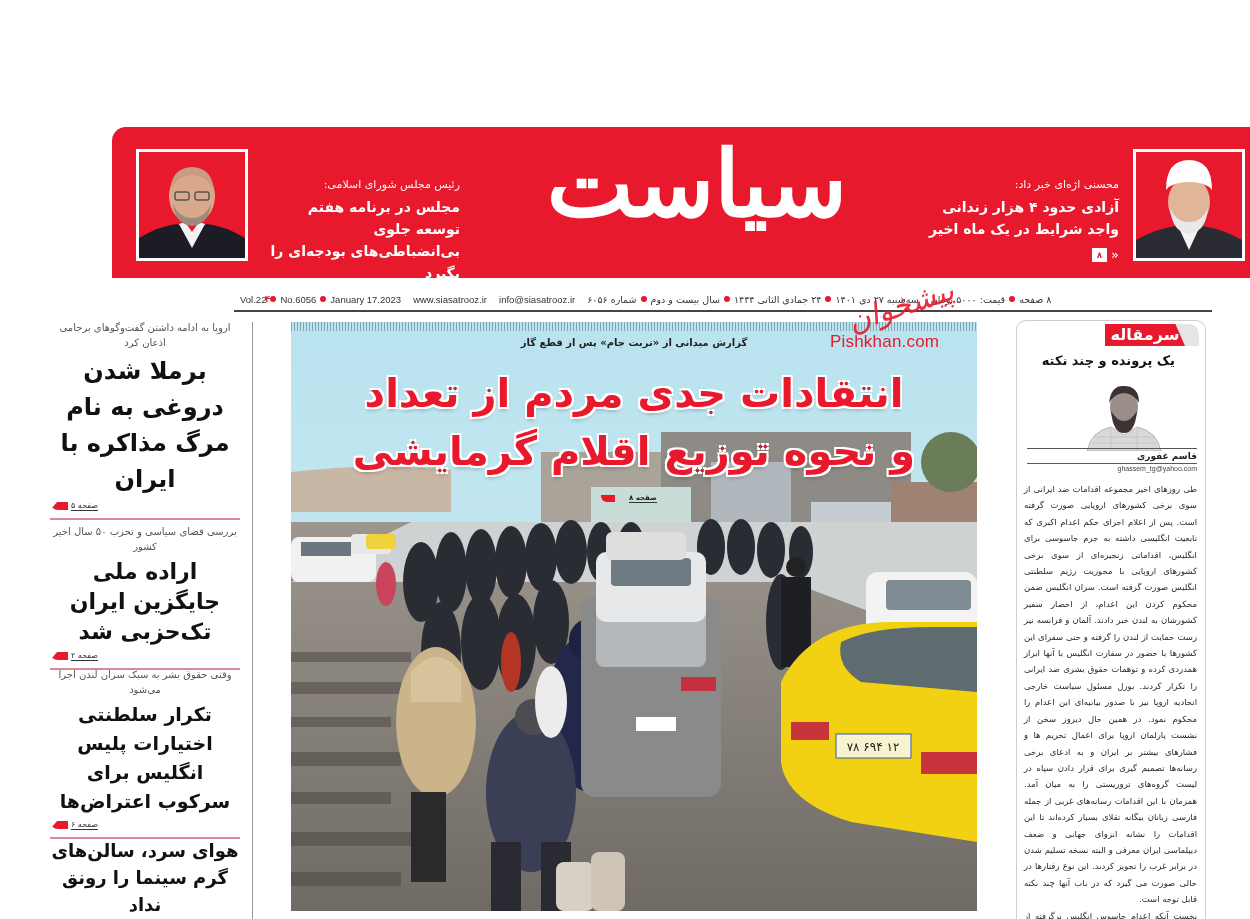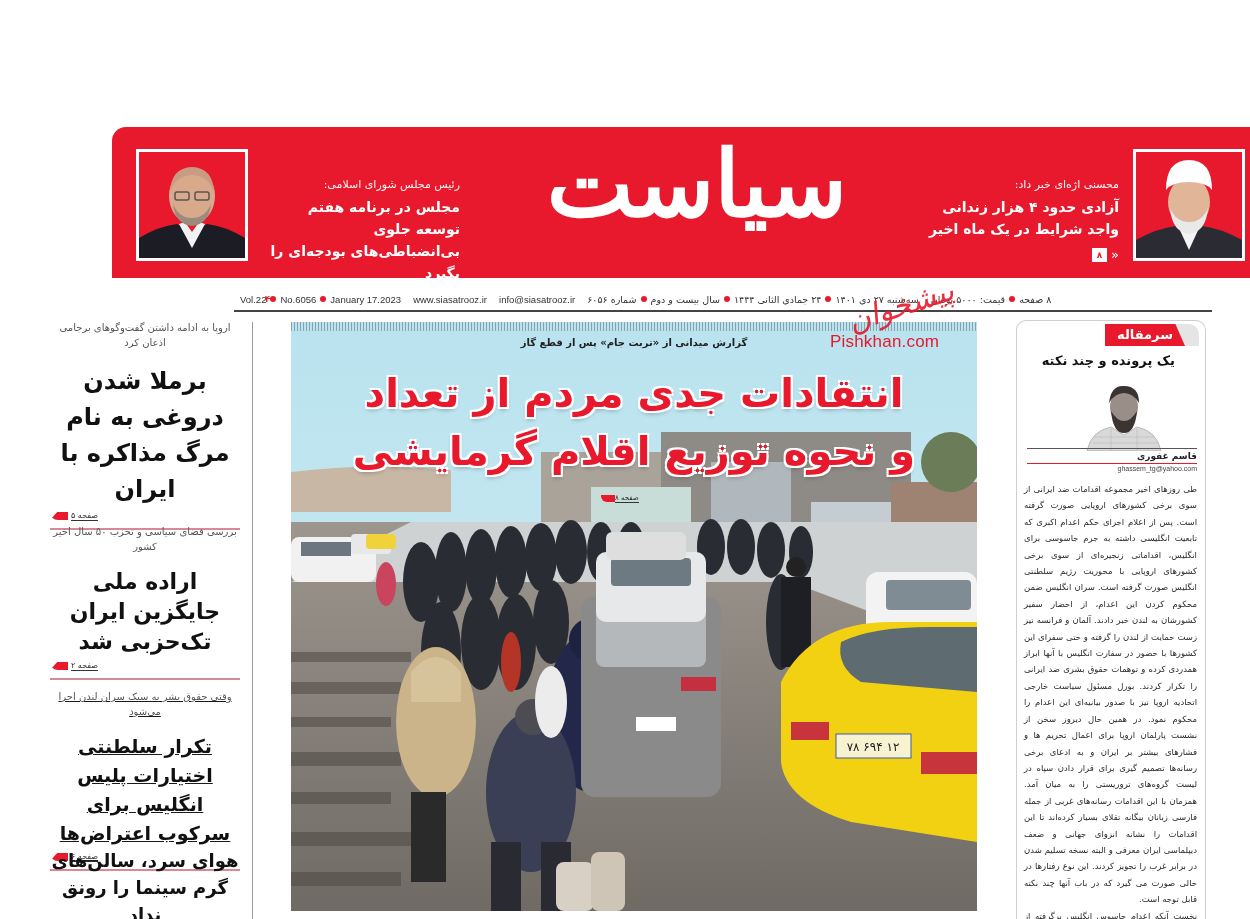--- a/index.html
+++ b/index.html
@@ -64,21 +64,21 @@
     position: absolute; left: 846px; top: 288px; color: #e8192c; font-family: "DejaVu Serif", serif;
     font-style: italic; font-size: 30px; transform: rotate(-18deg); direction: rtl; opacity: 0.9;
   }
   .wm-en {
     position: absolute; left: 830px; top: 332px; color: #e8192c; font-family: "Liberation Sans", sans-serif;
     font-size: 17px; letter-spacing: 0.2px;
   }
   .lc-divider { position: absolute; left: 252px; top: 322px; width: 1px; height: 597px; background: #999; }
   .story { position: absolute; left: 50px; width: 190px; direction: rtl; text-align: center; }
   .story .kicker { font-size: 10px; color: #555; line-height: 15px; }
-  .story .head { font-weight: bold; color: #111; margin-top: 13px; }
+  .story .head { font-weight: bold; color: #111; margin-top: 3px; }
   .story .pageref {
     display: flex; align-items: center; justify-content: flex-start; direction: ltr; margin-top: 4px; gap: 3px;
   }
   .story .pageref .tri {
     width: 18px; height: 8px; background: #e8192c; border-radius: 0 0 0 8px;
     clip-path: polygon(0 100%, 40% 0, 100% 0, 100% 100%);
   }
   .story .pageref .lbl { font-size: 8px; color: #333; border-bottom: 1px solid #333; direction: rtl; }
   .story .rule { height: 2px; background: #d88a94; margin-top: 7px; }
 
@@ -96,34 +96,34 @@
   .lead-kicker {
     position: absolute; left: 0; top: 15px; width: 686px; text-align: center; direction: rtl;
     font-size: 10px; font-weight: bold; color: #222;
   }
   .lead-headline {
     position: absolute; left: 0; top: 42px; width: 686px; text-align: center; direction: rtl;
     font-size: 40px; line-height: 58px; font-weight: bold; color: #e8192c;
     text-shadow: 2px 2px 0 #fff, -2px -2px 0 #fff, 2px -2px 0 #fff, -2px 2px 0 #fff, 0 3px 4px rgba(0,0,0,0.25);
   }
   .lead-pageref {
-    position: absolute; left: 310px; top: 172px; display: flex; align-items: center; gap: 0;
+    position: absolute; left: 310px; top: 172px; display: flex; align-items: center; gap: 14px; font-weight: bold;
   }
   .lead-pageref .tri { width: 14px; height: 7px; background: #e8192c; border-radius: 0 0 0 6px; }
   .lead-pageref .lbl { font-size: 7px; color: #222; direction: rtl; border-bottom: 1px solid #333; }
 
   
   .editorial {
     position: absolute; left: 1016px; top: 320px; width: 190px; height: 599px;
     border: 1px solid #cfcfcf; border-bottom: none; border-radius: 10px 10px 0 0;
     direction: rtl;
   }
   .ed-tag {
     position: absolute; right: 20px; top: 3px; width: 80px; height: 22px; background: #e8192c; color: #fff;
-    font-size: 13px; font-weight: bold; text-align: center; line-height: 22px;
+    font-size: 16px; font-weight: bold; text-align: center; line-height: 22px;
     clip-path: polygon(0 0, 88% 0, 100% 100%, 0 100%);
   }
   .ed-tag-shadow {
     position: absolute; right: 6px; top: 3px; width: 24px; height: 22px; background: #e5e5e5;
     border-radius: 0 10px 0 0;
   }
   .ed-title {
     position: absolute; right: 30px; top: 32px; font-size: 13px; font-weight: bold; color: #111;
   }
   .ed-portrait { position: absolute; left: 64px; top: 60px; width: 86px; height: 70px; }
@@ -253,21 +253,21 @@
 <div class="story" style="top:524px;">
   <div class="kicker">بررسی فضای سیاسی و تحزب ۵۰ سال اخیر کشور</div>
   <div class="head" style="font-size:22px; line-height:30px;">اراده ملی جایگزین ایران تک‌حزبی شد</div>
   <div class="pageref">
     <span class="tri"></span>
     <span class="lbl">صفحه ۲</span>
   </div>
   <div class="rule"></div>
 </div>
 
-<div class="story" style="top:689px;text-decoration:underline;">
+<div class="story" style="top:667px;">
   <div class="kicker">وقتی حقوق بشر به سبک سران لندن اجرا می‌شود</div>
   <div class="head" style="font-size:19px; line-height:29px;">تکرار سلطنتی اختیارات پلیس انگلیس برای سرکوب اعتراض‌ها</div>
   <div class="pageref">
     <span class="tri"></span>
     <span class="lbl">صفحه ۶</span>
   </div>
   <div class="rule"></div>
 </div>
 
 <div class="story" style="top:834px;">

